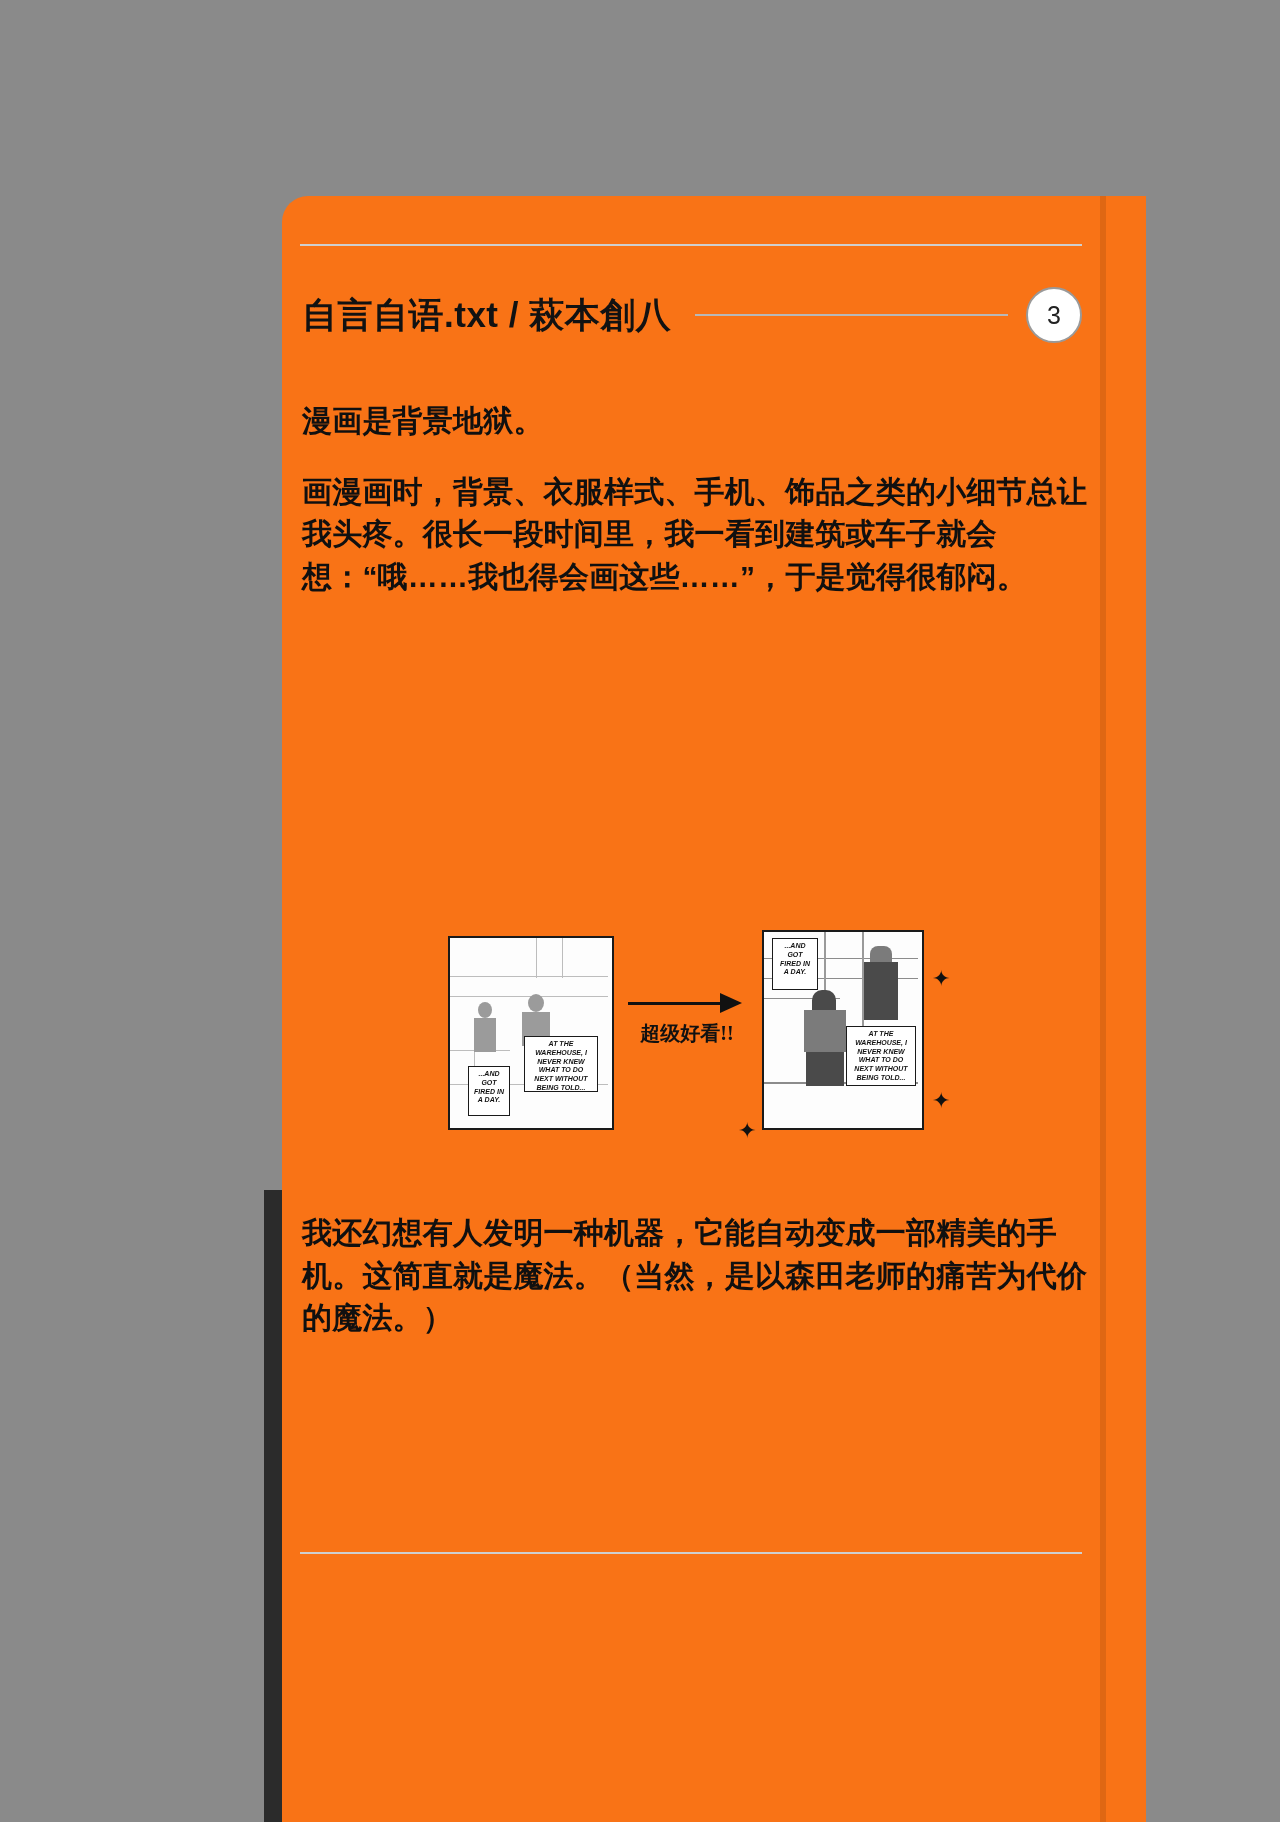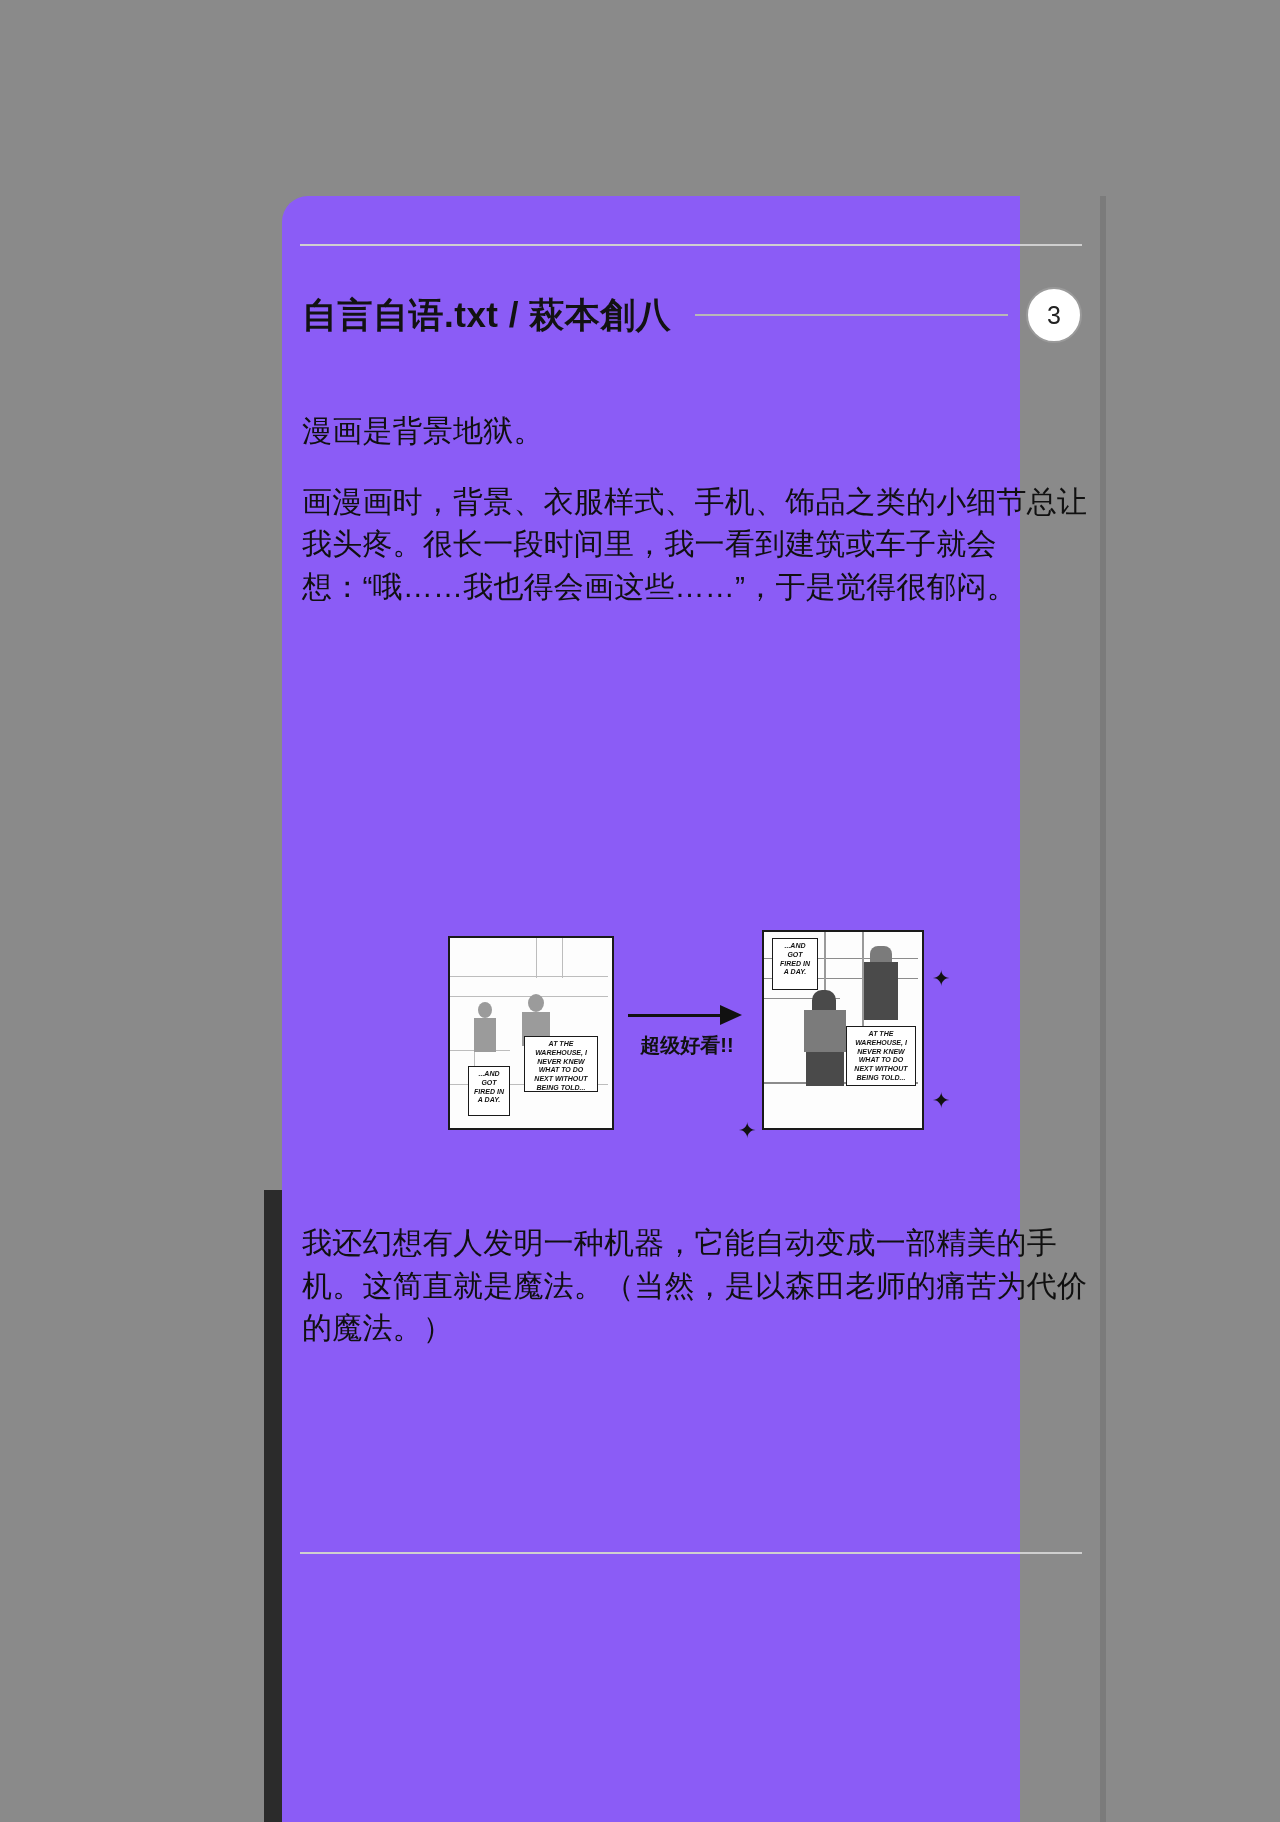--- a/index.html
+++ b/index.html
@@ -30,23 +30,23 @@
     width: 18px;
     height: 632px;
     background: #2b2b2b;
   }
 
   
   .page {
     position: absolute;
     left: 282px;
     top: 196px;
-    width: 738px;
+    width: 864px;
     height: 1626px;
-    background: #8b5cf6;
+    background: #f97316;
     border-top-left-radius: 26px;
     border-top-right-radius: 0px;
     box-shadow: 0 0 0 0 rgba(0,0,0,0);
   }
   .page-right-shadow {
     position: absolute;
     left: 1100px;
     top: 196px;
     width: 6px;
     height: 1626px;
@@ -104,22 +104,22 @@
   .body-copy {
     position: absolute;
     left: 20px;
     top: 196px;
     width: 790px;
   }
   .para {
     font-size: 30px;
     line-height: 1.42;
     color: #101010;
-    margin: 18px 0 28px 0;
-    font-weight: 400;
+    margin: 8px 0 28px 0;
+    font-weight: 700;
     letter-spacing: 0.2px;
   }
   .para:last-child { margin-bottom: 0; }
 
   
   .figure {
     position: absolute;
     left: 150px;
     top: 728px;
     width: 520px;
@@ -152,23 +152,24 @@
     font-weight: 700;
     color: #111;
     padding: 3px 4px;
     box-sizing: border-box;
     text-align: center;
     font-family: "Liberation Sans", sans-serif;
   }
   .arrow-wrap {
     position: absolute;
     left: 192px;
-    top: 68px;
+    top: 56px;
     width: 130px;
     height: 80px;
+    font-family: Liberation Serif, serif;
   }
   .arrow-line {
     position: absolute;
     left: 4px; top: 22px;
     width: 96px; height: 3px;
     background: #111;
   }
   .arrow-head {
     position: absolute;
     left: 96px; top: 13px;

